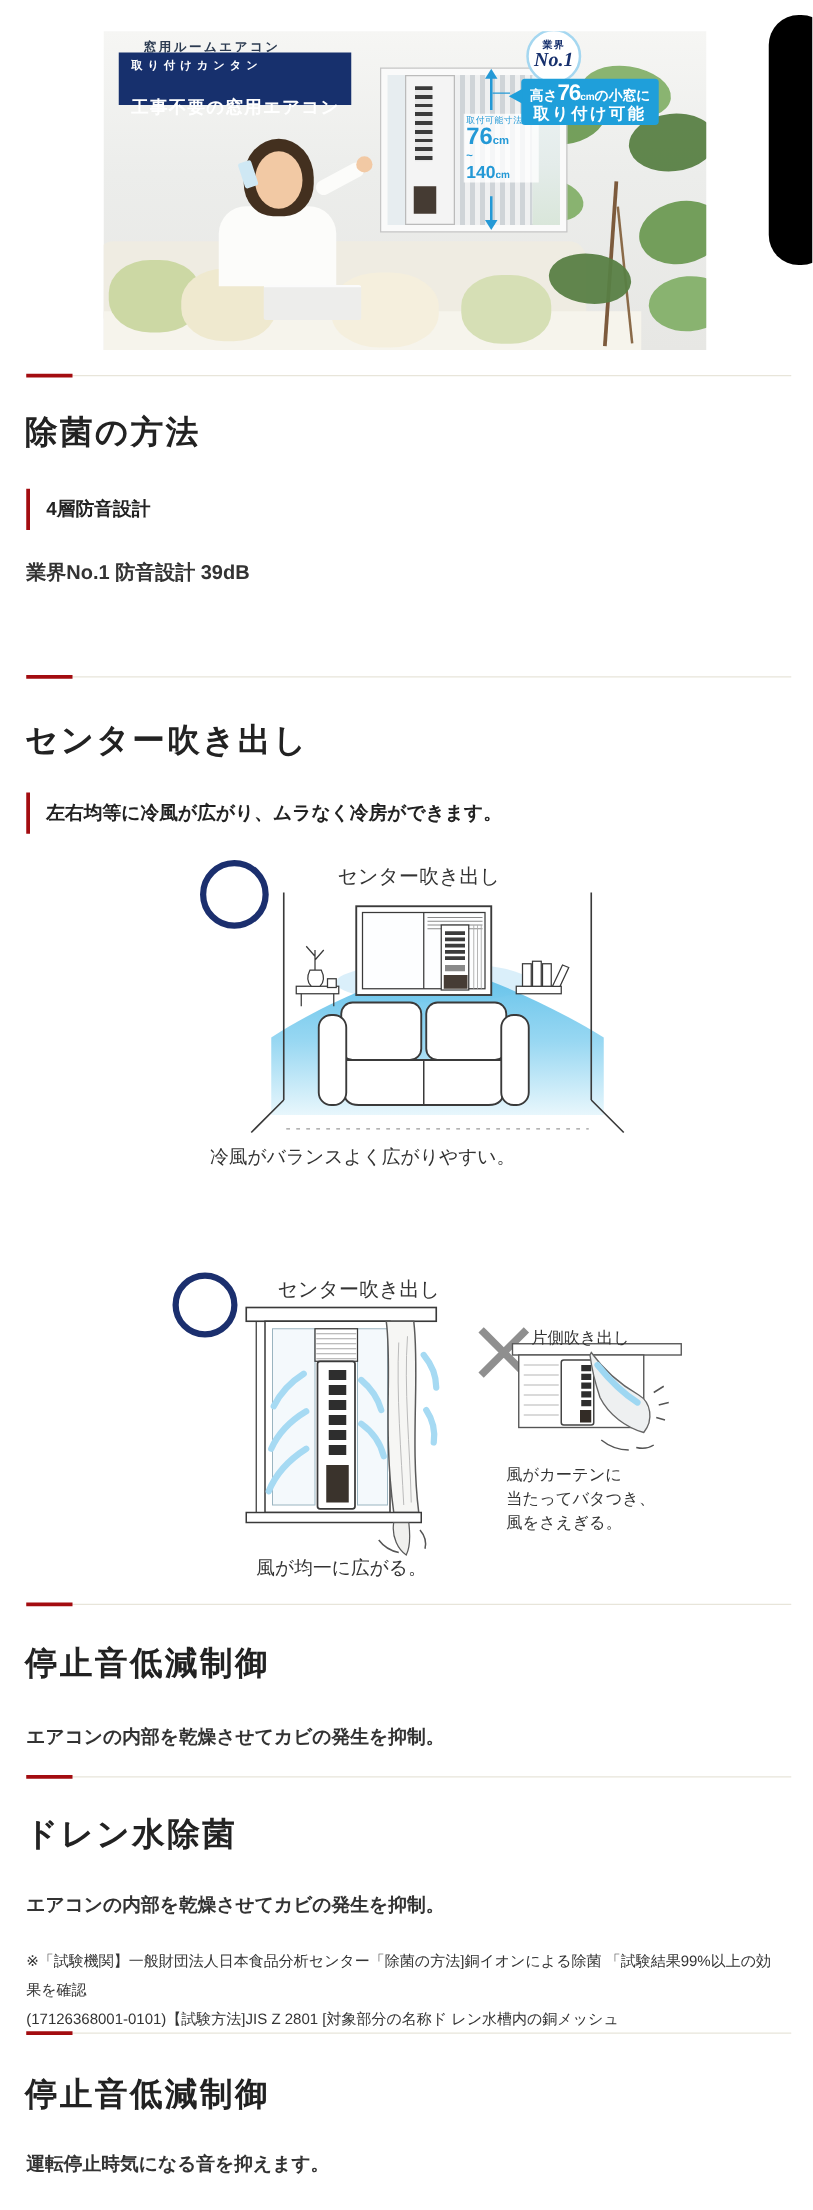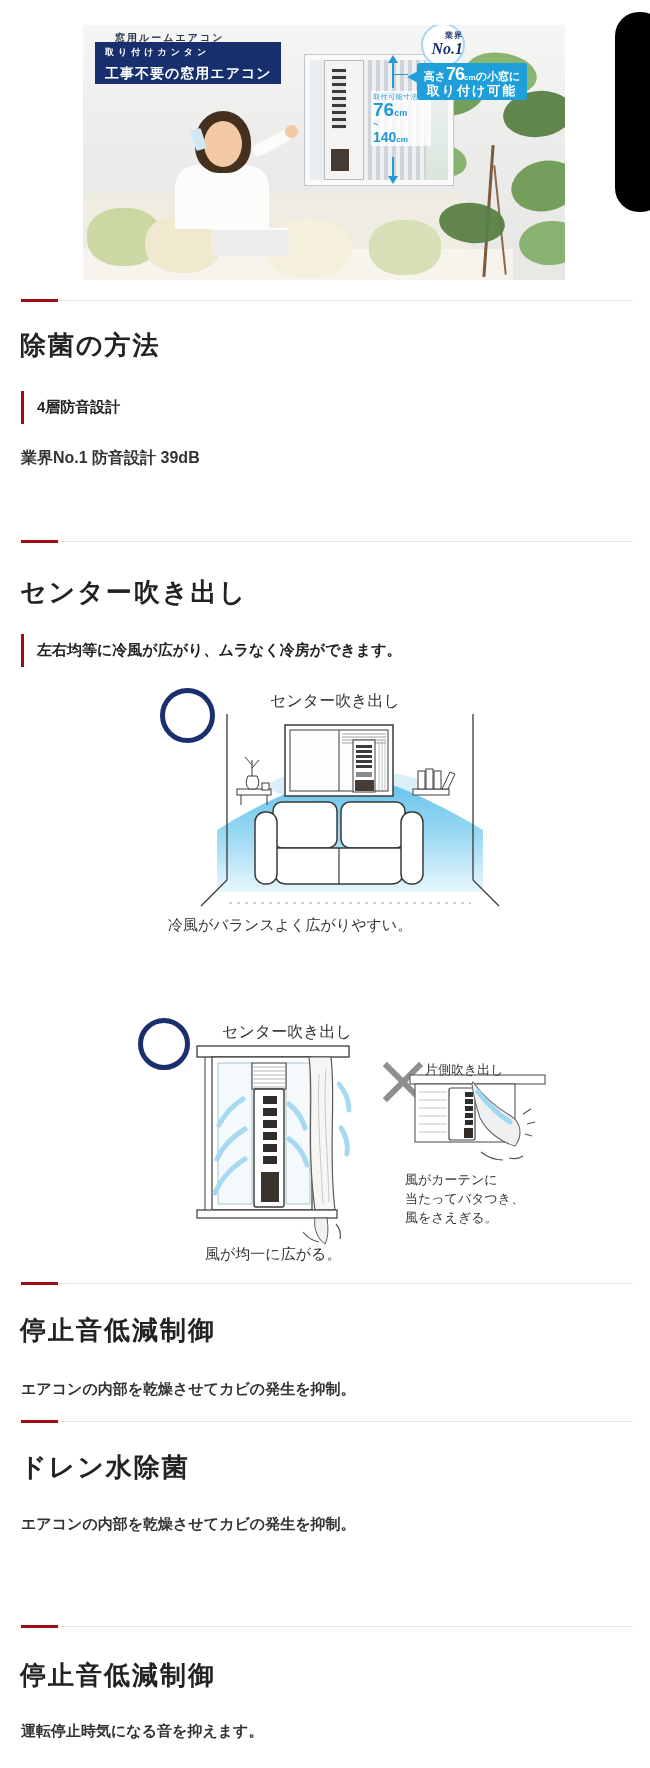--- a/index.html
+++ b/index.html
@@ -19,21 +19,21 @@
   .divider{position:absolute;left:21px;width:612px;border-top:1px solid #e8e5da;}
   .divider .red-seg{position:absolute;left:0;top:-2px;width:37px;height:3px;background:#a30c10;}
 
   
   #hero{position:absolute;left:83px;top:25px;width:482px;height:255px;overflow:hidden;
     background:linear-gradient(180deg,#f6f6f4 0%,#ecedeb 45%,#e7e7e4 100%);}
   .hero-category{position:absolute;left:32px;top:6px;font-size:10px;color:#2b3a50;letter-spacing:2px;font-weight:bold;}
   .hero-titlebox{position:absolute;left:12px;top:17px;width:186px;height:42px;background:#17306d;color:#fff;
     padding:4px 0 0 10px;box-sizing:border-box;}
   .hero-title1{font-size:9px;letter-spacing:4px;font-weight:bold;}
-  .hero-title2{font-family:"Liberation Serif","DejaVu Serif",serif;font-size:14px;font-weight:bold;letter-spacing:1px;margin-top:6px;}
+  .hero-title2{font-family:"Liberation Serif","DejaVu Serif",serif;font-size:14px;font-weight:bold;letter-spacing:1px;margin-top:18px;}
 
   
   .hero-window{position:absolute;left:222px;top:30px;width:148px;height:130px;background:#fdfdfd;
     border:5px solid #fafafa;outline:1px solid #c6c6c6;box-sizing:border-box;box-shadow:inset 0 0 0 1px #d8d8d8;}
   .hw-glass-left{position:absolute;left:0;top:0;width:14px;height:100%;background:#e7edf0;}
   .hw-ac{position:absolute;left:14px;top:0;width:40px;height:100%;background:#f4f4f4;border:1px solid #bbb;box-sizing:border-box;}
   .hw-ac-vents{position:absolute;left:7px;top:8px;width:14px;height:60px;
     background:repeating-linear-gradient(180deg,#3a3a3a 0 3px,#e8e8e8 3px 7px);}
   .hw-ac-panel{position:absolute;left:6px;bottom:8px;width:18px;height:22px;background:#453b33;}
   .hw-accordion{position:absolute;left:54px;top:0;width:62px;height:100%;
@@ -51,21 +51,21 @@
   .dim-small{font-size:7px;letter-spacing:0.5px;}
   .dim-big{font-size:19px;font-weight:bold;}
   .dim-big .u{font-size:9px;}
   .dim-tilde{font-size:9px;font-weight:bold;}
   .dim-mid{font-size:14px;font-weight:bold;}
   .dim-mid .u{font-size:8px;}
   .dim-connector{position:absolute;left:311px;top:49px;width:14px;border-top:1.5px solid #2499d6;}
 
   
   .hero-badge{position:absolute;left:338px;top:-2px;width:44px;height:44px;border-radius:50%;
-    background:#fff;border:2px solid #a5d7f0;box-sizing:border-box;text-align:right;color:#17306d;}
+    background:#fff;border:2px solid #a5d7f0;box-sizing:border-box;text-align:center;color:#17306d;}
   .badge-top{font-size:8px;font-weight:bold;margin-top:5px;letter-spacing:1px;}
   .badge-main{font-family:"Liberation Serif","DejaVu Serif",serif;font-size:16px;font-weight:bold;font-style:italic;line-height:1;}
   .hero-bubble{position:absolute;left:334px;top:38px;width:110px;height:37px;background:#1f9fda;border-radius:3px;
     color:#fff;text-align:center;font-weight:bold;line-height:1;padding-top:2px;box-sizing:border-box;}
   .hero-bubble:before{content:"";position:absolute;left:-10px;top:8px;border-top:6px solid transparent;
     border-bottom:6px solid transparent;border-right:11px solid #1f9fda;}
   .bubble-l1{font-size:11px;}
   .bubble-l1 .num{font-size:18px;letter-spacing:-1px;}
   .bubble-l1 .unit{font-size:8px;}
   .bubble-l2{font-size:13px;letter-spacing:2px;margin-top:1px;}
@@ -296,20 +296,22 @@
       <div class="red-seg"></div>
     </div>
   <div class="sec-heading" style="top:1313px;">停止音低減制御</div>
   <div class="body-text" style="top:1380px;">エアコンの内部を乾燥させてカビの発生を抑制。</div>
 
   <div class="divider" style="top:1421px;">
       <div class="red-seg"></div>
     </div>
   <div class="sec-heading" style="top:1450px;">ドレン水除菌</div>
   <div class="body-text" style="top:1515px;">エアコンの内部を乾燥させてカビの発生を抑制。</div>
+  <div class="note-text pre-line" style="top:1558px;width:600px;">※「試験機関】一般財団法人日本食品分析センター「除菌の方法]銅イオンによる除菌 「試験結果99%以上の効果を確認
+(17126368001-0101)【試験方法]JIS Z 2801 [対象部分の名称ド レン水槽内の銅メッシュ</div>
 
   <div class="divider" style="top:1626px;">
       <div class="red-seg"></div>
     </div>
   <div class="sec-heading" style="top:1658px;">停止音低減制御</div>
   <div class="body-text" style="top:1722px;">運転停止時気になる音を抑えます。</div>
 
 </div>
 
 </body></html>

